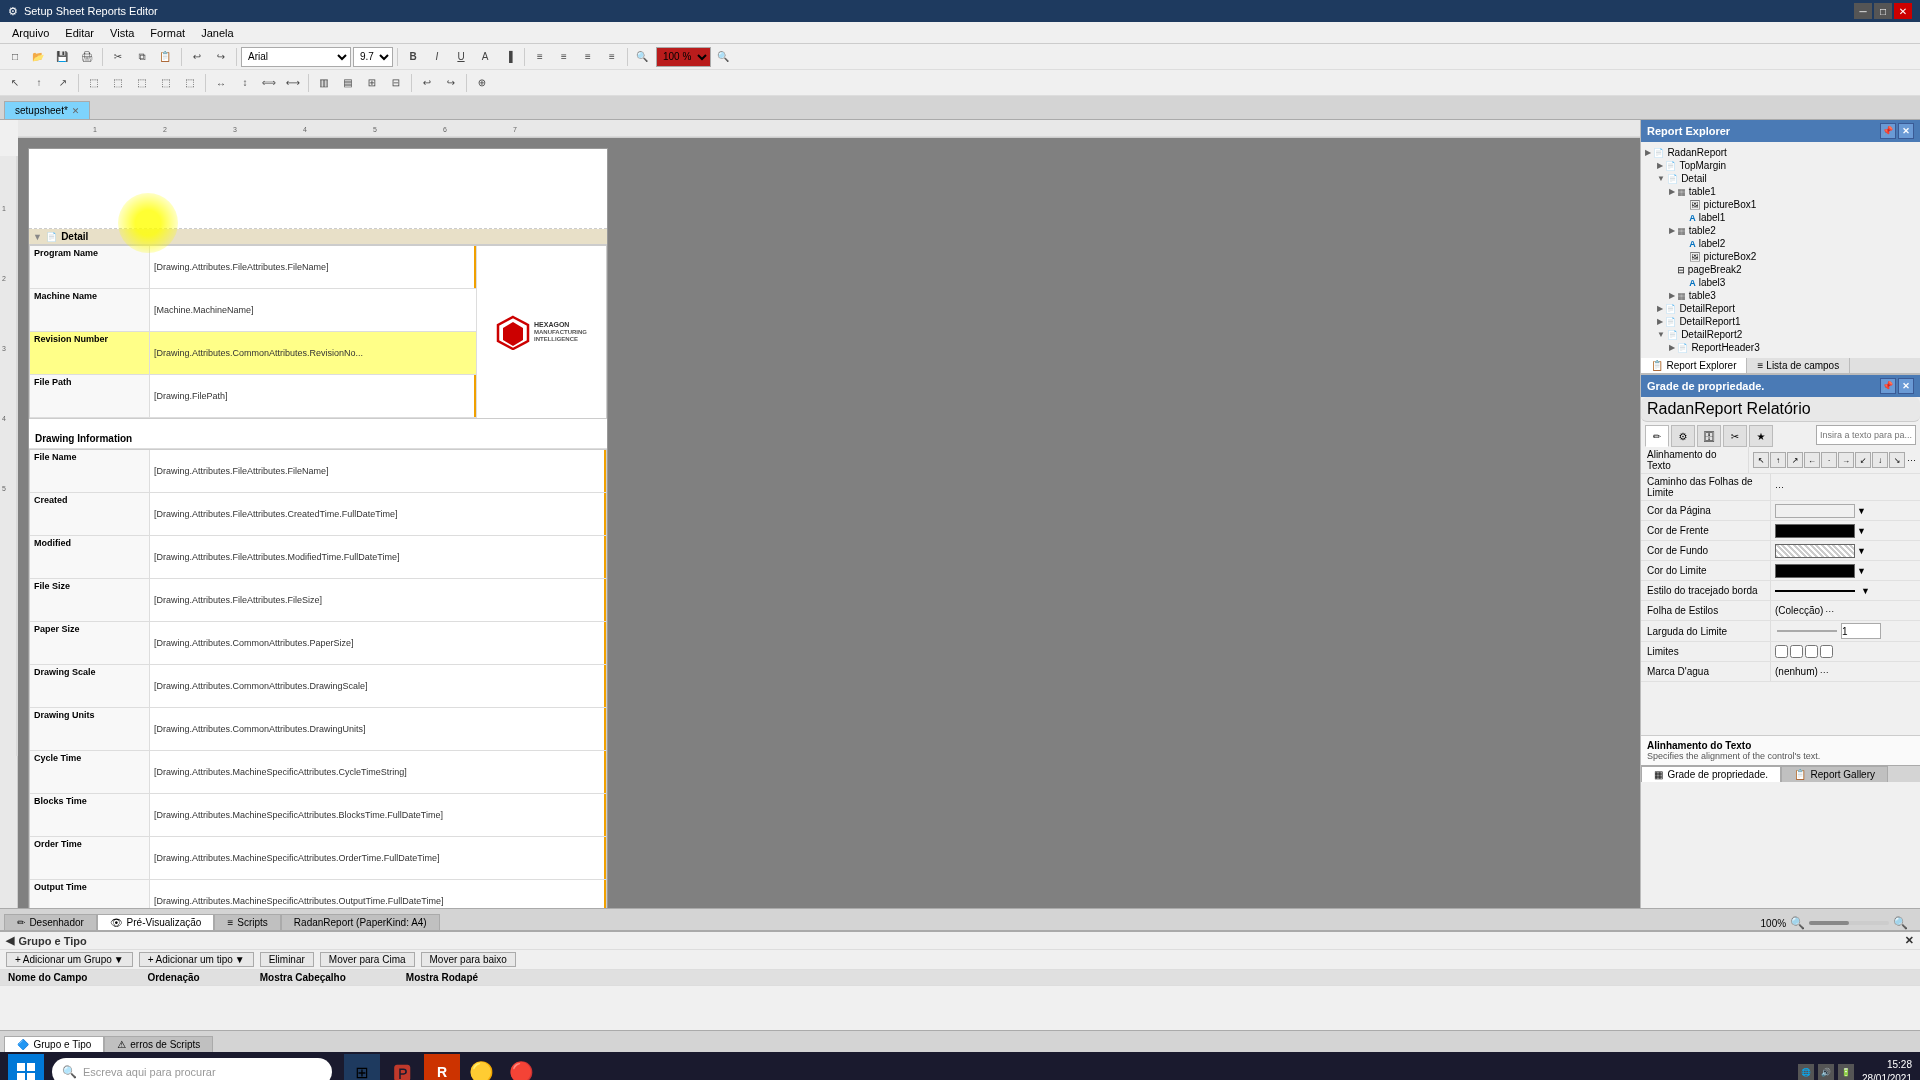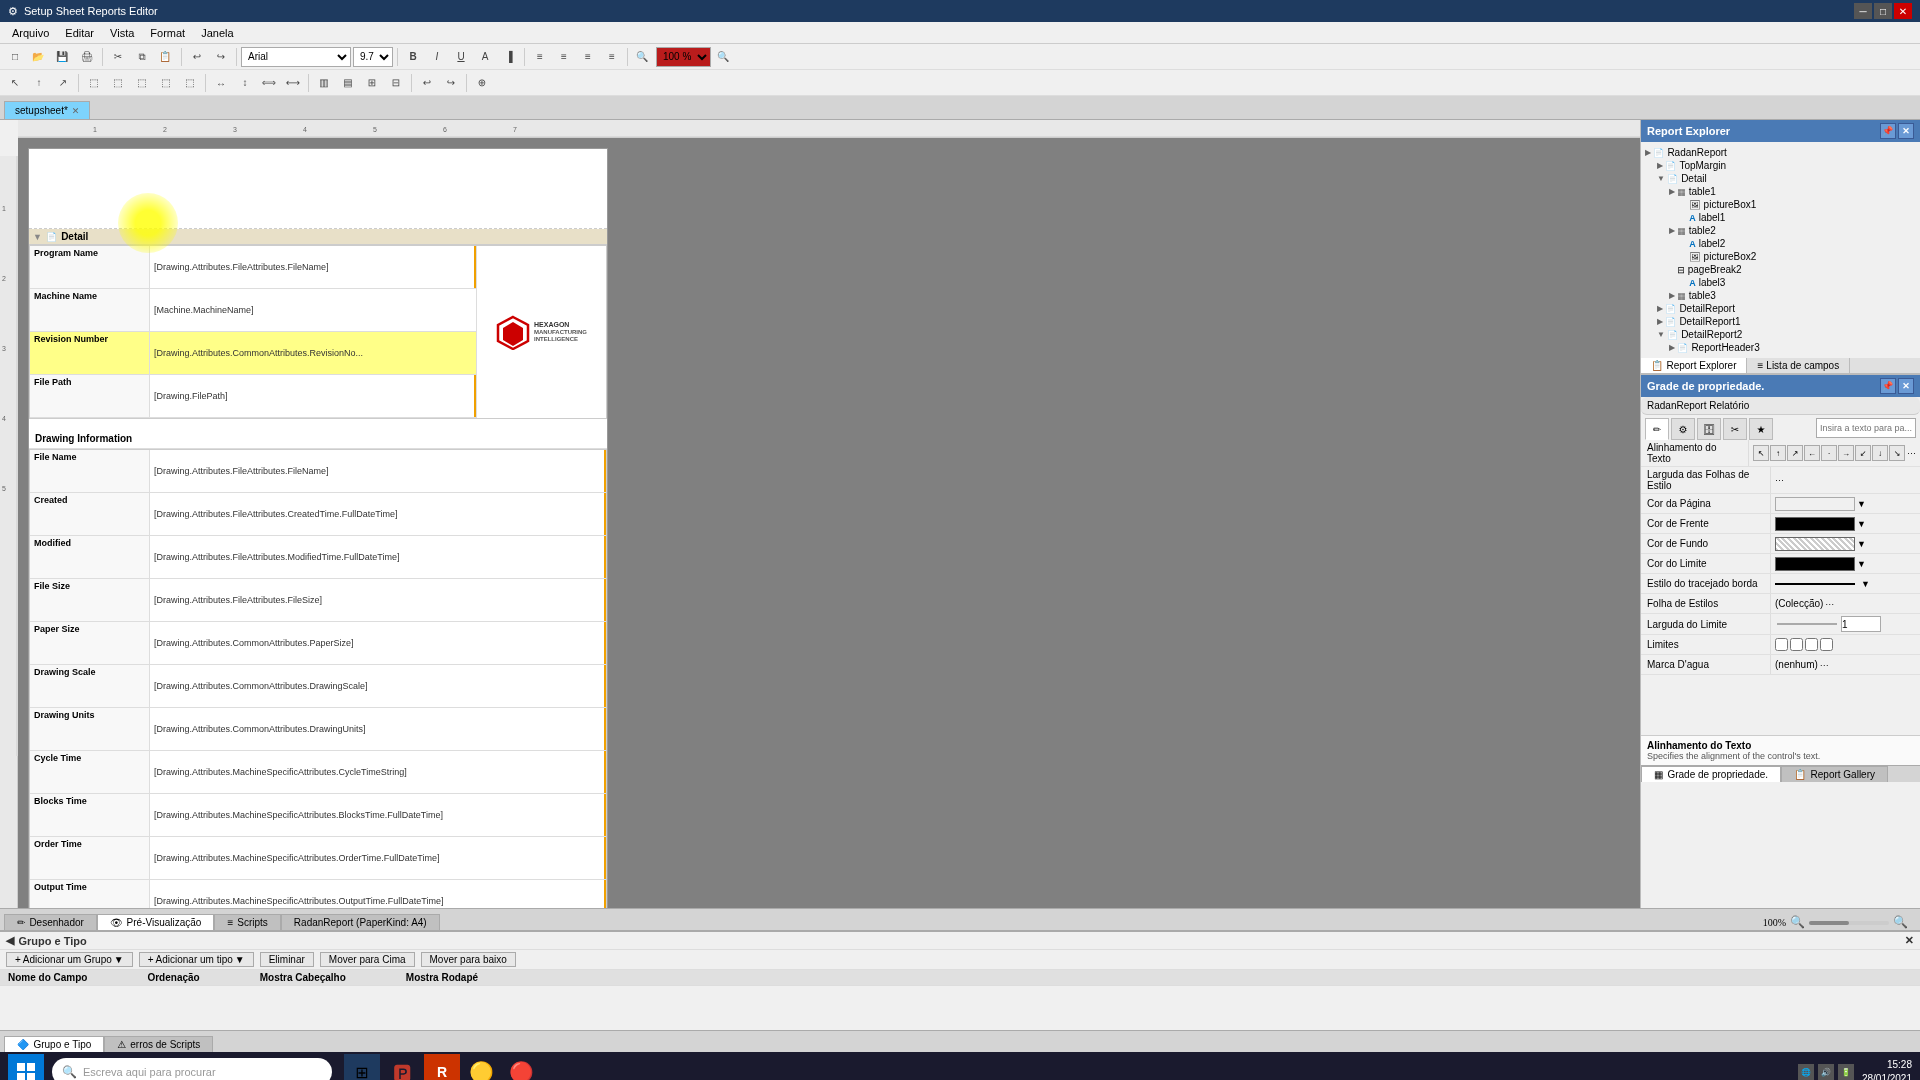--- a/index.html
+++ b/index.html
@@ -45,21 +45,21 @@
     .tree-area { padding: 4px; font-size: 10px; overflow-y: auto; max-height: 230px; }
     .tree-item { display: flex; align-items: center; padding: 1px 0; cursor: pointer; }
     .tree-indent { display: inline-block; }
     .tree-arrow { font-size: 8px; margin-right: 2px; color: #666; }
     .tree-icon { margin-right: 3px; font-size: 10px; }
     .tree-label { font-size: 10px; }
 
     
     #properties-panel { height: 390px; display: flex; flex-direction: column; }
     .prop-header { background: #4a7ab5; color: white; padding: 3px 6px; font-size: 11px; font-weight: bold; display: flex; align-items: center; justify-content: space-between; }
-    .prop-title { padding: 3px 6px; font-size: 10px; background: #e8e8e8; border-bottom: 1px solid #ccc; border-radius: 6px; }
+    .prop-title { padding: 3px 6px; font-size: 16px; background: #e8e8e8; border-bottom: 1px solid #ccc; border-radius: 6px; }
     .prop-tabs { display: flex; padding: 3px 4px 0; background: #f0f0f0; gap: 2px; }
     .prop-tab { width: 24px; height: 22px; background: #e0e0e0; border: 1px solid #bbb; display: flex; align-items: center; justify-content: center; cursor: pointer; font-size: 10px; }
     .prop-tab.active { background: white; border-bottom: 1px solid white; }
     .prop-rows { overflow-y: auto; flex: 1; }
     .prop-row { display: flex; border-bottom: 1px solid #e0e0e0; min-height: 20px; }
     .prop-row-label { width: 130px; padding: 2px 6px; font-size: 10px; background: #f0f0f0; border-right: 1px solid #ddd; display: flex; align-items: center; }
     .prop-row-value { flex: 1; padding: 2px 4px; font-size: 10px; display: flex; align-items: center; gap: 2px; }
     .color-box { width: 80px; height: 14px; display: inline-block; border: 1px solid #666; }
     .color-box.black { background: #000; }
     .color-box.transparent { background: repeating-linear-gradient(45deg, #ccc 0px, #ccc 2px, white 2px, white 4px); }
@@ -513,21 +513,21 @@
               <div class="align-btn">→</div>
               <div class="align-btn">↙</div>
               <div class="align-btn">↓</div>
               <div class="align-btn">↘</div>
             </div>
             <span style="font-size:9px; cursor:pointer;">···</span>
           </div>
         </div>
 
         <div class="prop-row">
-          <div class="prop-row-label">Larguda das Folhas de Estilo</div>
+          <div class="prop-row-label">Caminho das Folhas de Limite</div>
           <div class="prop-row-value">
             <span style="font-size:9px; cursor:pointer;">···</span>
           </div>
         </div>
 
         <div class="prop-row">
           <div class="prop-row-label">Cor da Página</div>
           <div class="prop-row-value">
             <div class="color-box" style="background: transparent; border: 1px solid #aaa;"></div>
             <span style="font-size:9px;">▼</span>
@@ -629,21 +629,21 @@
     <span>👁</span>
     <span>Pré-Visualização</span>
   </div>
   <div class="bottom-tab">
     <span>≡</span>
     <span>Scripts</span>
   </div>
   <div class="bottom-tab">
     <span>RadanReport (PaperKind: A4)</span>
   </div>
-  <div style="margin-left:auto; display:flex; align-items:center; gap:4px; padding-right:8px;font-family:Liberation Serif, serif;">
+  <div style="margin-left:auto; display:flex; align-items:center; gap:4px; padding-right:8px;">
     <span style="font-size:10px;">100%</span>
     <span style="cursor:pointer; font-size:12px;">🔍</span>
     <div style="width:80px; height:4px; background:#ccc; border-radius:2px;">
       <div style="width:50%; height:100%; background:#888; border-radius:2px;"></div>
     </div>
     <span style="cursor:pointer; font-size:12px;">🔍</span>
   </div>
 </div>
 
 <div id="group-type">

